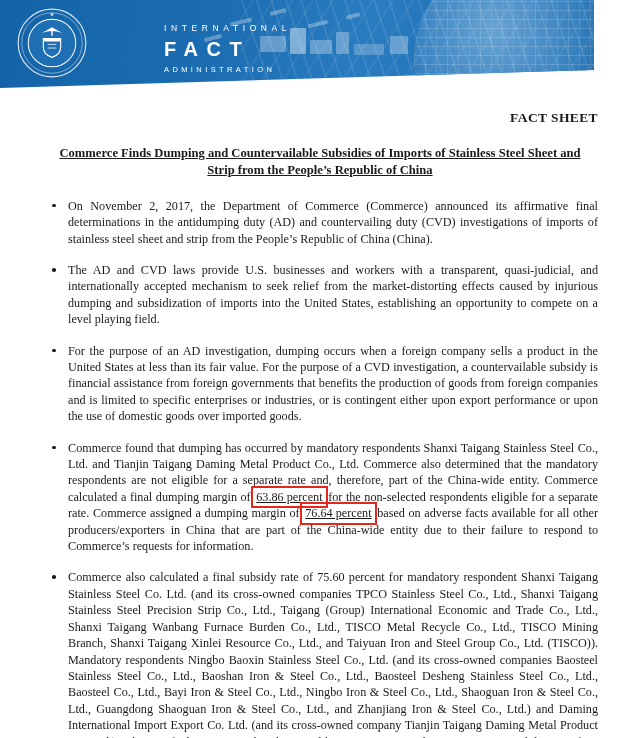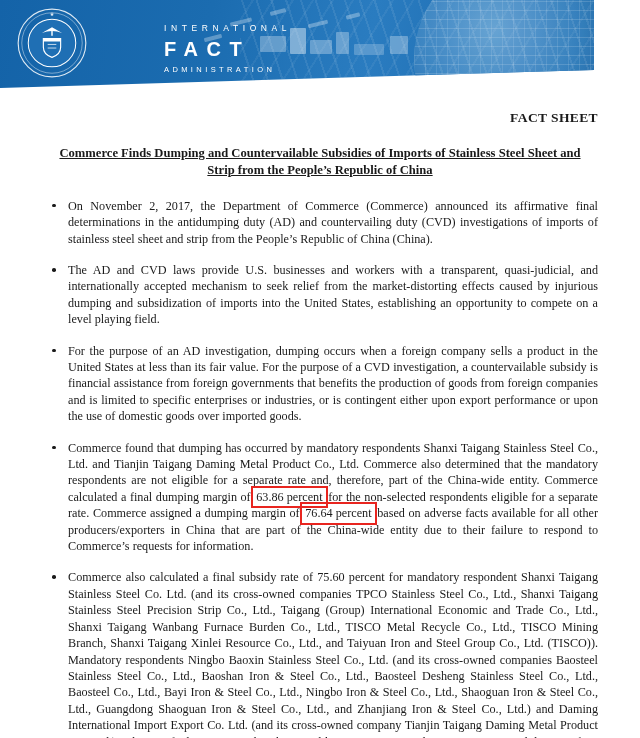--- a/index.html
+++ b/index.html
@@ -126,20 +126,21 @@
     background: #1a1a1a;
     border-radius: 50%;
   }
 
   .hl {
     position: relative;
     display: inline-block;
     padding: 0 2px;
     outline: 2px solid #e8251f;
     outline-offset: 1px;
+    text-decoration: underline;
   }
 </style>
 </head>
 <body>
 
 <div class="banner">
   <div class="banner-globe"></div>
   <div class="banner-mesh"></div>
   <div class="banner-blocks">
     <i style="left:10px;  top:30px; width:26px; height:16px;"></i>

